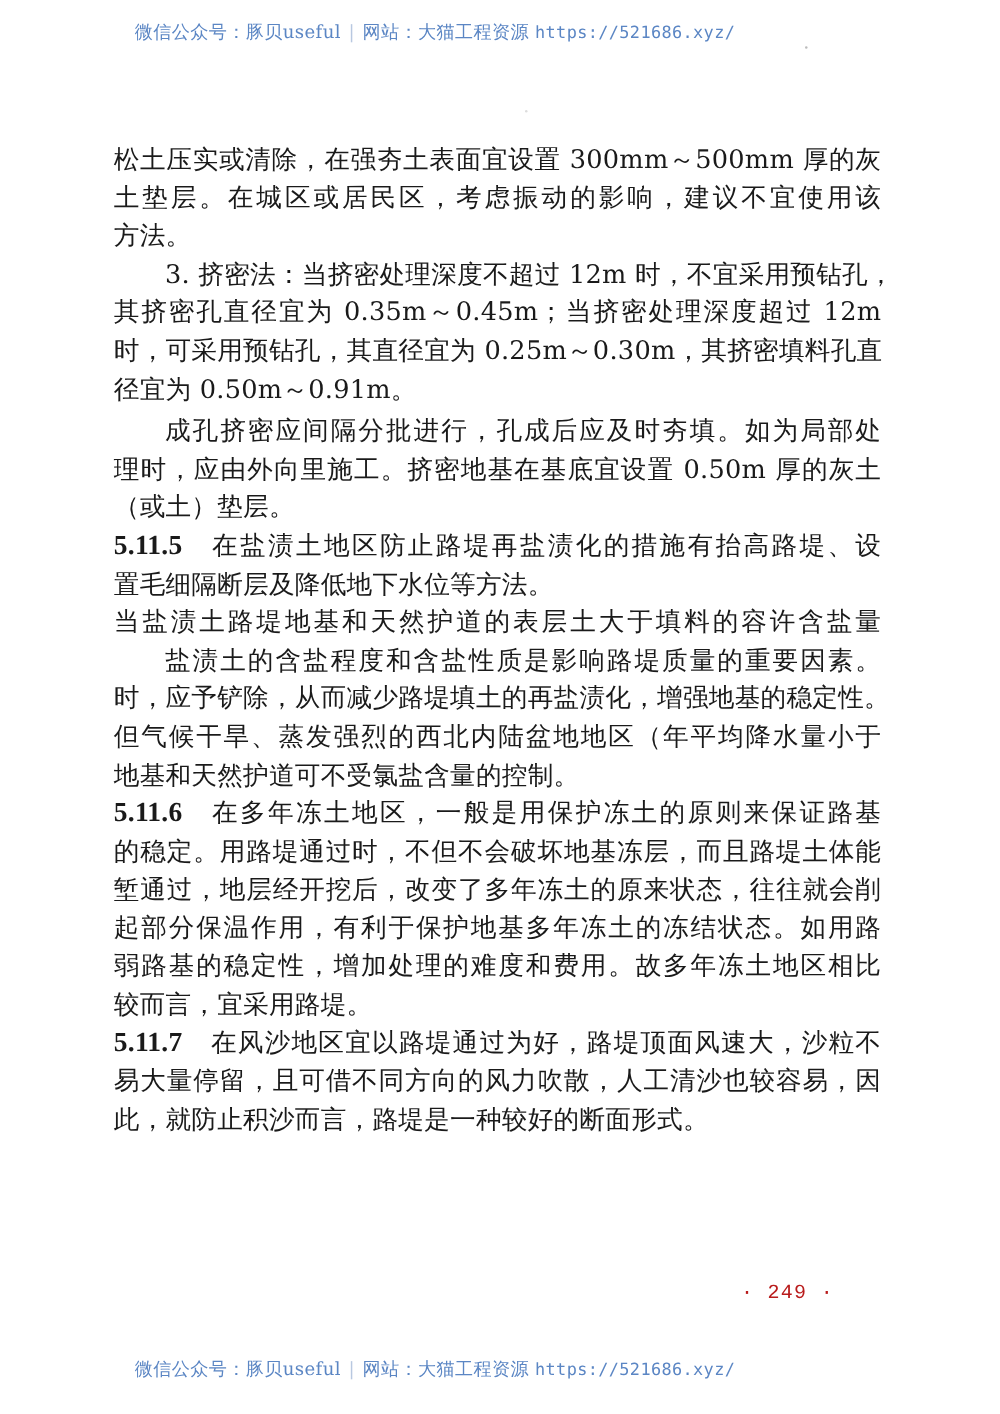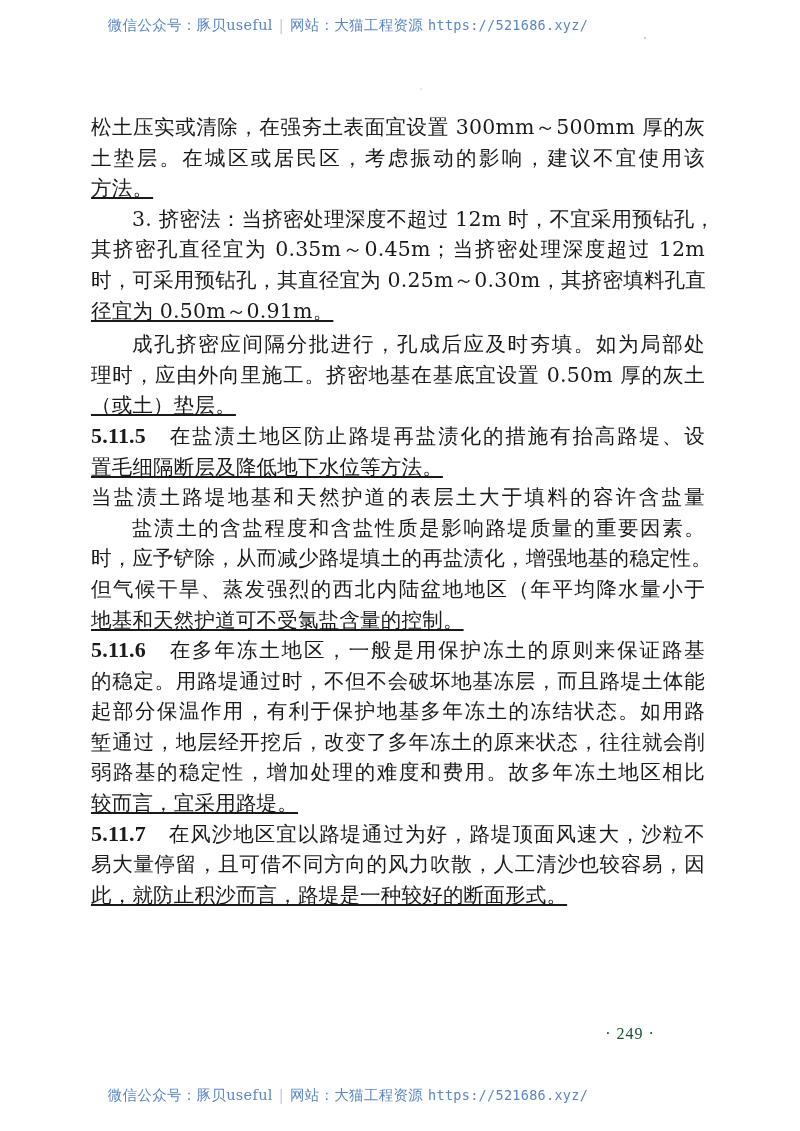--- a/index.html
+++ b/index.html
@@ -47,43 +47,42 @@
       height: 30.6px;
       line-height: 30.6px;
       font-size: 20.5px;
       white-space: nowrap;
       text-align: justify;
       text-align-last: justify;
       letter-spacing: 0.2px;
     }
     .line.last {
       text-align-last: left;
-      text-decoration: underline;
     }
     .line.indent {
       padding-left: 41px;
     }
     .sec-num {
       font-family: "Liberation Serif", "DejaVu Serif", serif;
       font-weight: bold;
       font-size: 22px;
       margin-right: 22px;
     }
     .para-gap {
       height: 3px;
     }
     .page-number {
       position: absolute;
       top: 1025px;
       left: 590px;
       width: 80px;
       text-align: center;
       font-size: 16px;
-      font-family: Liberation Serif, serif;
-      color: #14532d;
+      font-family: Liberation Mono, monospace;
+      color: #b91c1c;
       letter-spacing: 1px;
     }
     .specks {
       position: absolute;
       width: 2px;
       height: 2px;
       background: #bbb;
       border-radius: 1px;
     }
   </style>
@@ -130,22 +129,22 @@
     <div class="line">当盐渍土路堤地基和天然护道的表层土大于填料的容许含盐量</div>
     <div class="line indent">盐渍土的含盐程度和含盐性质是影响路堤质量的重要因素。</div>
     <div class="line">时，应予铲除，从而减少路堤填土的再盐渍化，增强地基的稳定性。</div>
     <div class="line">但气候干旱、蒸发强烈的西北内陆盆地地区（年平均降水量小于</div>
     <div class="line last">地基和天然护道可不受氯盐含量的控制。</div>
   </div>
 
   <div>
     <div class="line"><span class="sec-num">5.11.6</span><span>在多年冻土地区，一般是用保护冻土的原则来保证路基</span></div>
     <div class="line">的稳定。用路堤通过时，不但不会破坏地基冻层，而且路堤土体能</div>
+    <div class="line">堑通过，地层经开挖后，改变了多年冻土的原来状态，往往就会削</div>
     <div class="line">起部分保温作用，有利于保护地基多年冻土的冻结状态。如用路</div>
-    <div class="line">堑通过，地层经开挖后，改变了多年冻土的原来状态，往往就会削</div>
     <div class="line">弱路基的稳定性，增加处理的难度和费用。故多年冻土地区相比</div>
     <div class="line last">较而言，宜采用路堤。</div>
   </div>
 
   <div>
     <div class="line"><span class="sec-num">5.11.7</span><span>在风沙地区宜以路堤通过为好，路堤顶面风速大，沙粒不</span></div>
     <div class="line">易大量停留，且可借不同方向的风力吹散，人工清沙也较容易，因</div>
     <div class="line last">此，就防止积沙而言，路堤是一种较好的断面形式。</div>
   </div>
 

